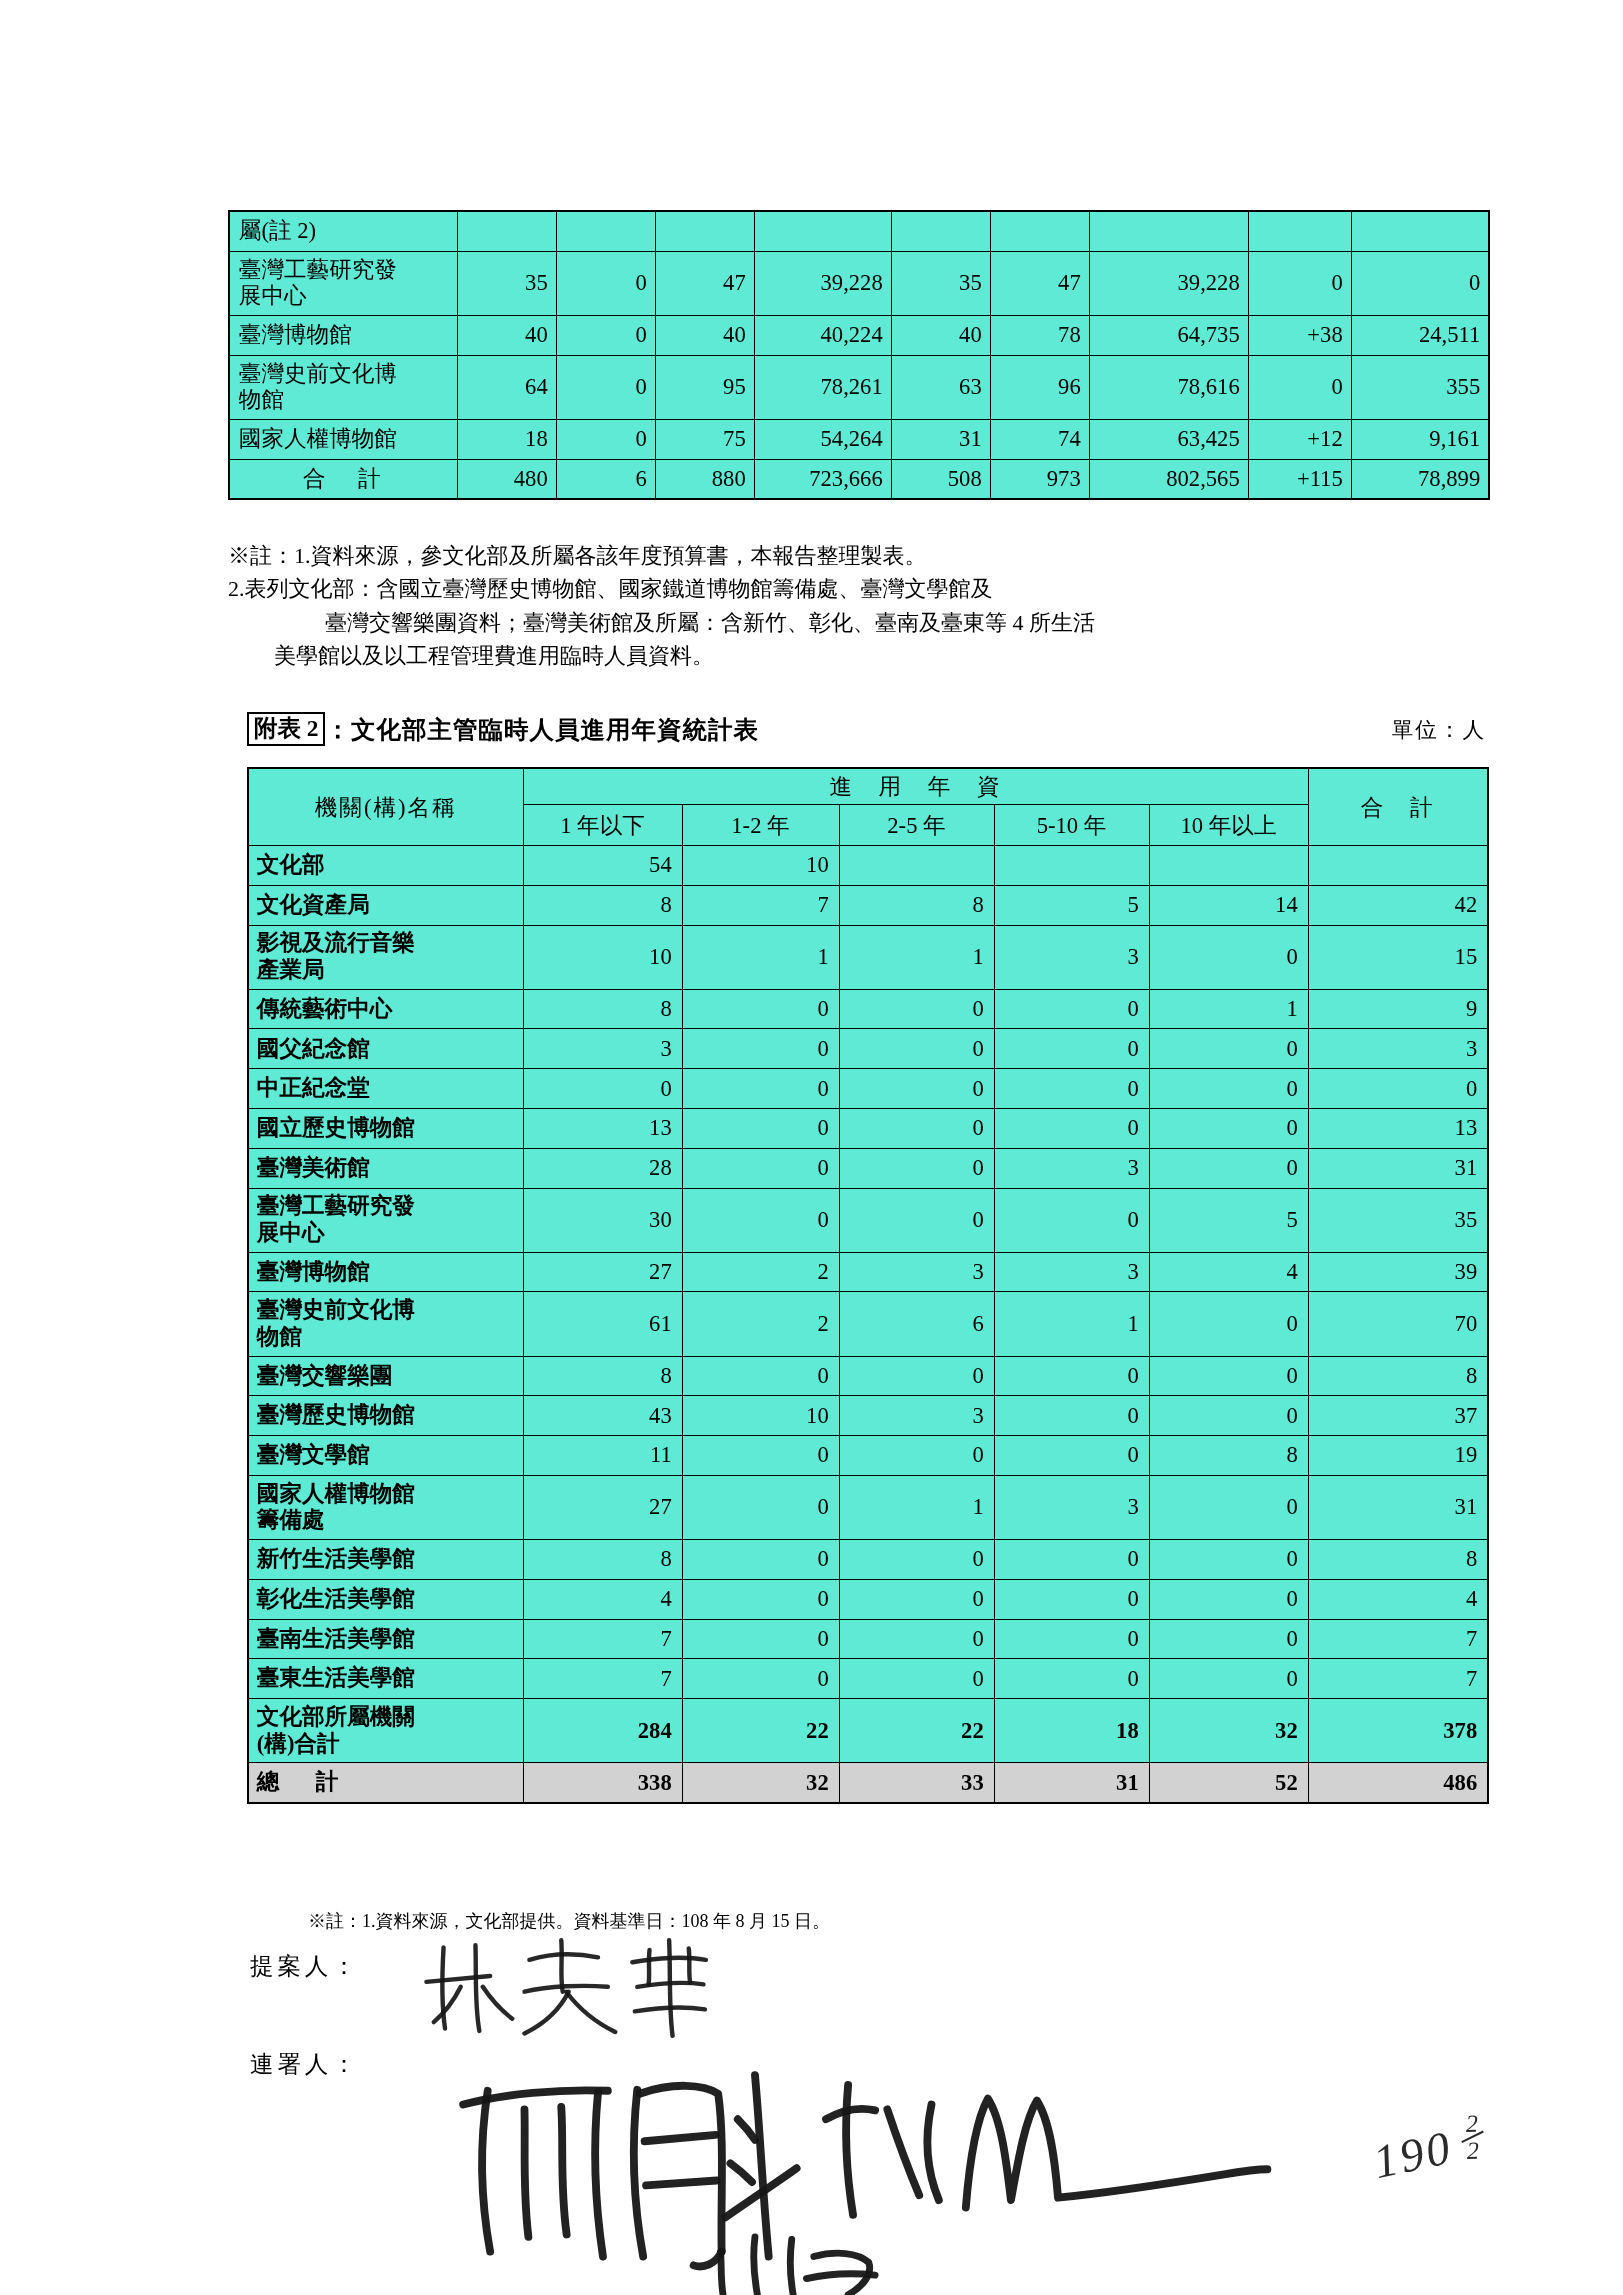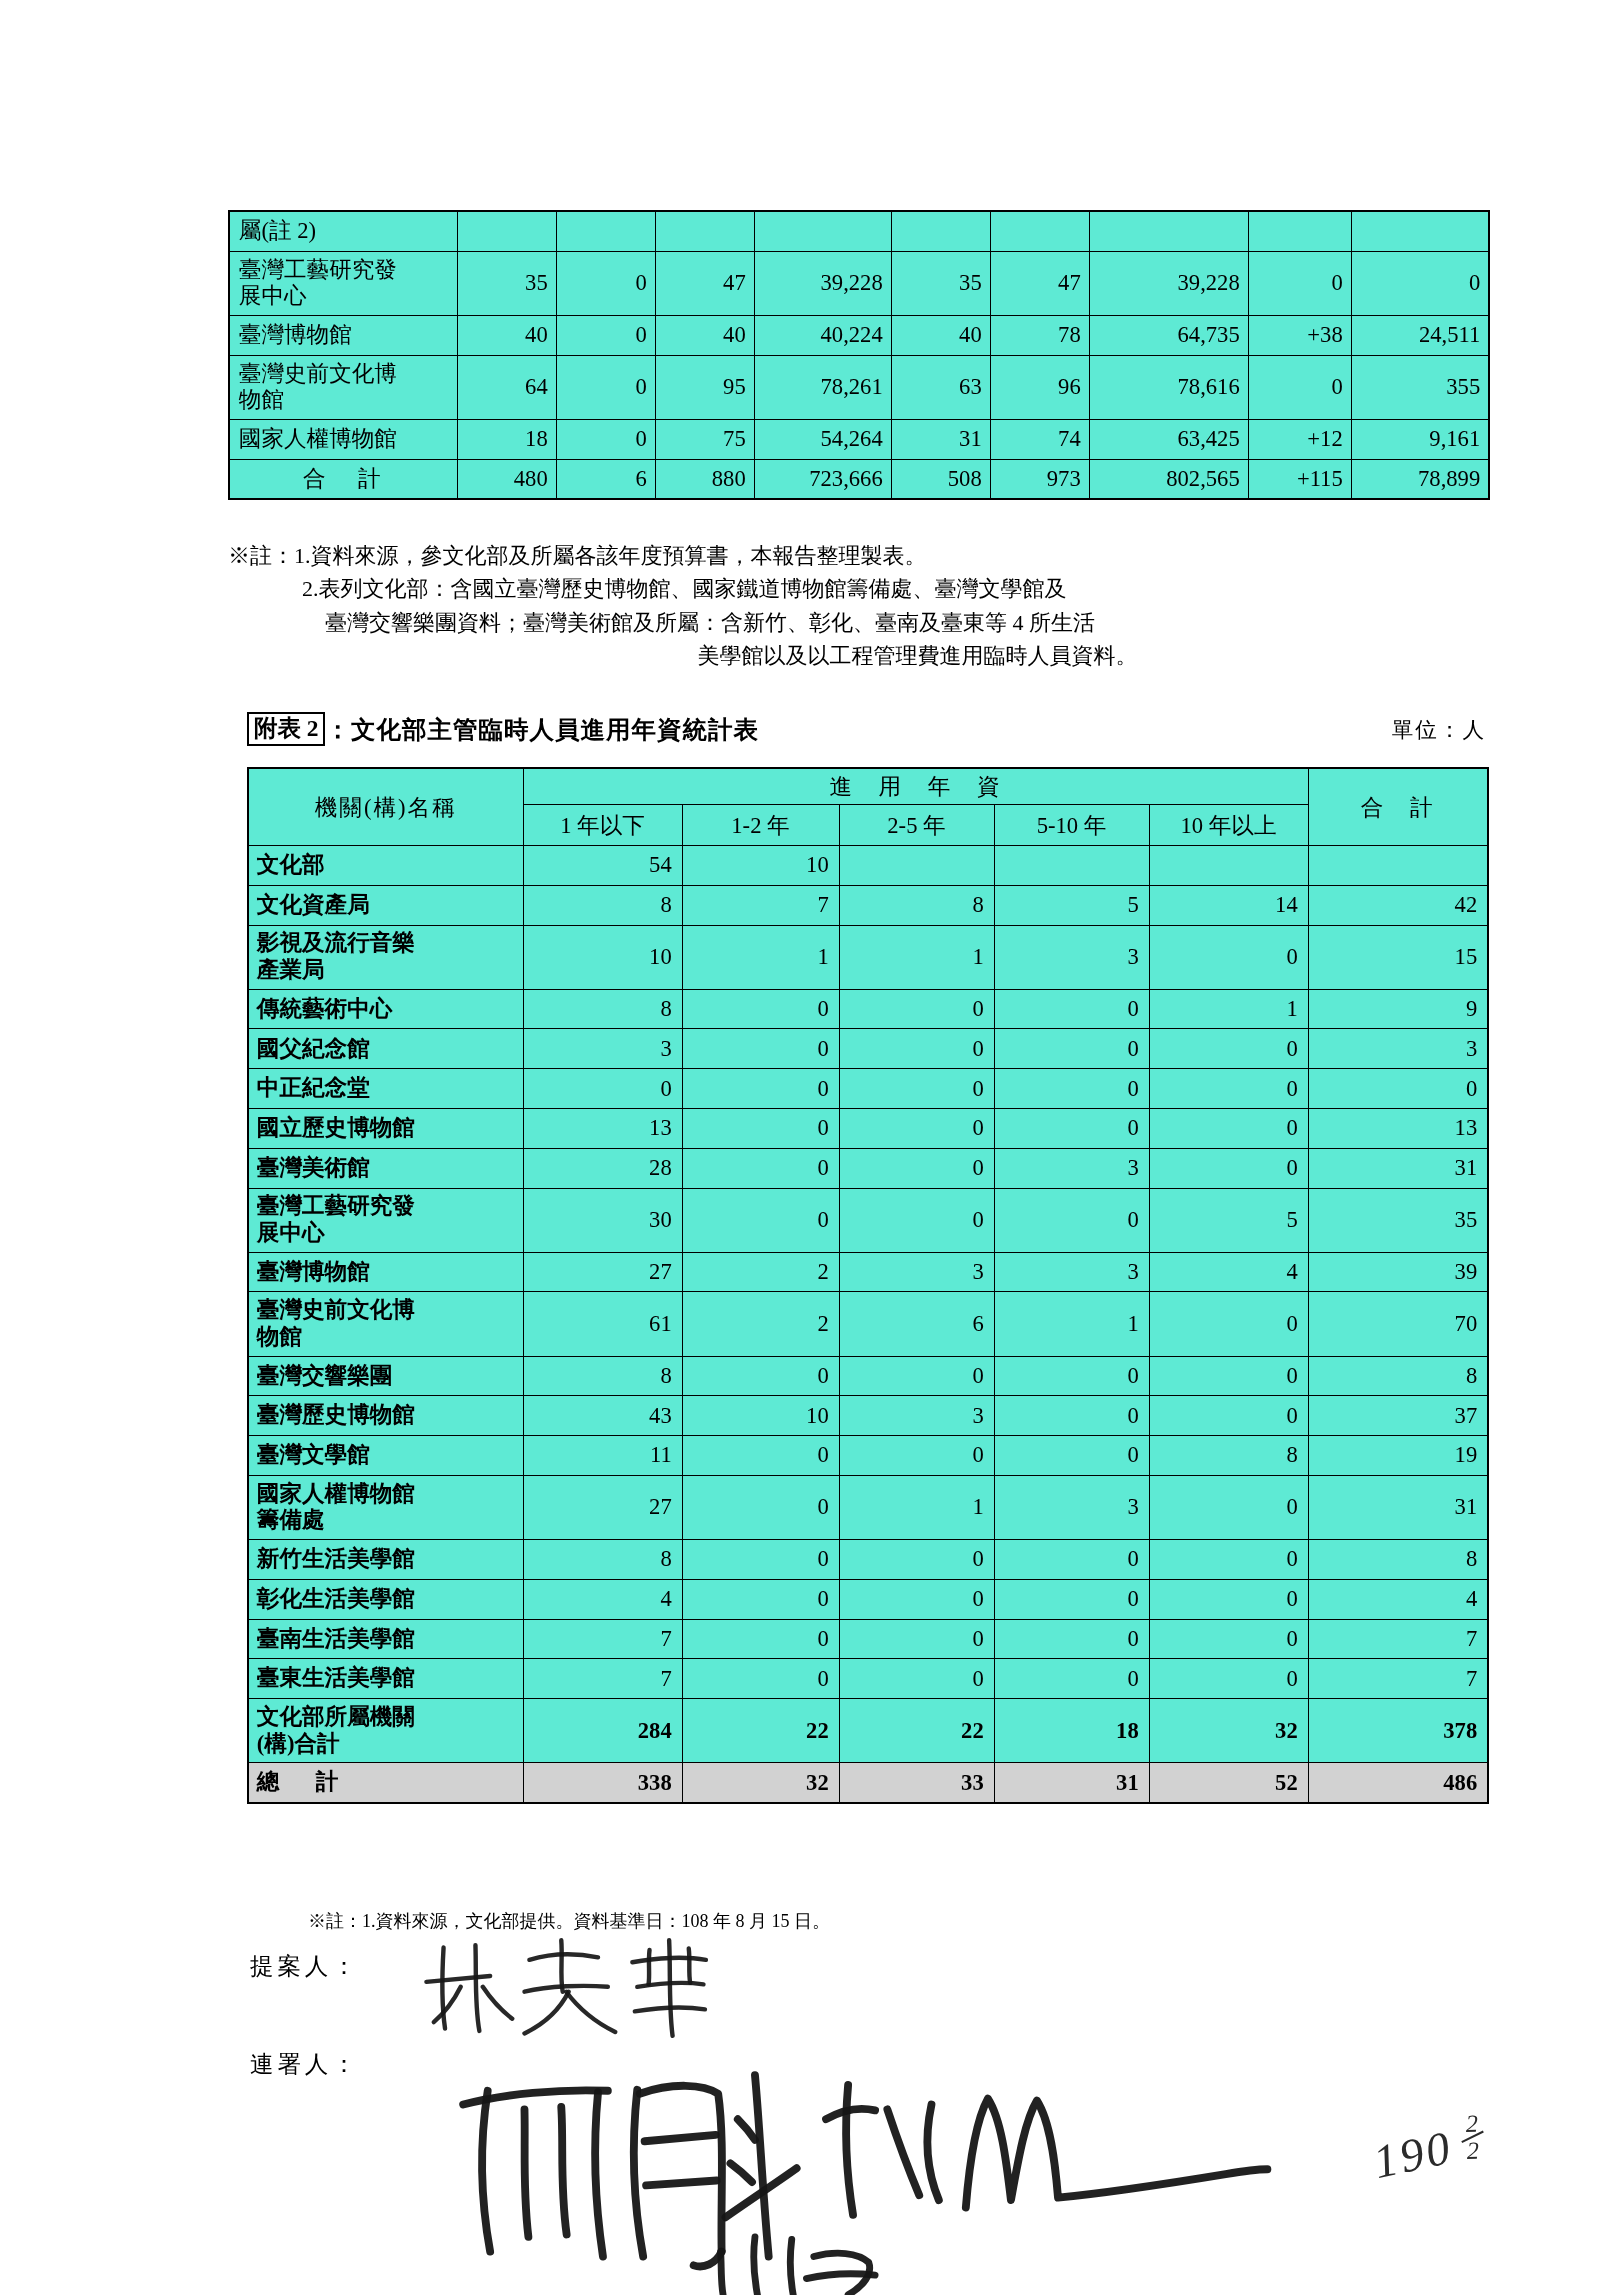--- a/index.html
+++ b/index.html
@@ -16,23 +16,23 @@
 
   
   .t1{left:228px;top:210px;width:1258px;border:2.9px solid #000;}
   .t1 td{font-size:22.6px;padding:4.9px 6.9px;height:29px;vertical-align:middle;}
   .t1 td.name{text-align:left;white-space:pre-line;line-height:1.18;padding-left:8.8px;}
   .t1 td.num{text-align:right;padding-right:7.8px;}
   .t1 tr.total td.name{text-align:center;letter-spacing:4.9px;}
 
   
   .notes1{position:absolute;left:228px;top:539px;width:1285px;font-size:22px;line-height:1.52;}
-  .notes1 .l2{margin-left:74px;}
+  .notes1 .l2{}
   .notes1 .l3{margin-left:97px;}
-  .notes1 .l4{margin-left:94px;text-align:center;}
+  .notes1 .l4{margin-left:46px;}
 
   
   .t2head{position:absolute;left:247px;top:712px;width:1239px;display:flex;align-items:center;}
   .labelbox{border:2px solid #000;font-weight:bold;font-size:23.5px;padding:1px 4.9px 2px;line-height:1.15;}
   .t2title{font-weight:bold;font-size:24.5px;letter-spacing:1px;}
   .unit{margin-left:auto;font-size:21.6px;letter-spacing:2px;}
 
   
   .t2{left:247px;top:767px;width:1239px;border:2.9px solid #000;}
   .t2 th{font-size:22.6px;font-weight:normal;text-align:center;padding:2px 3.9px;}

